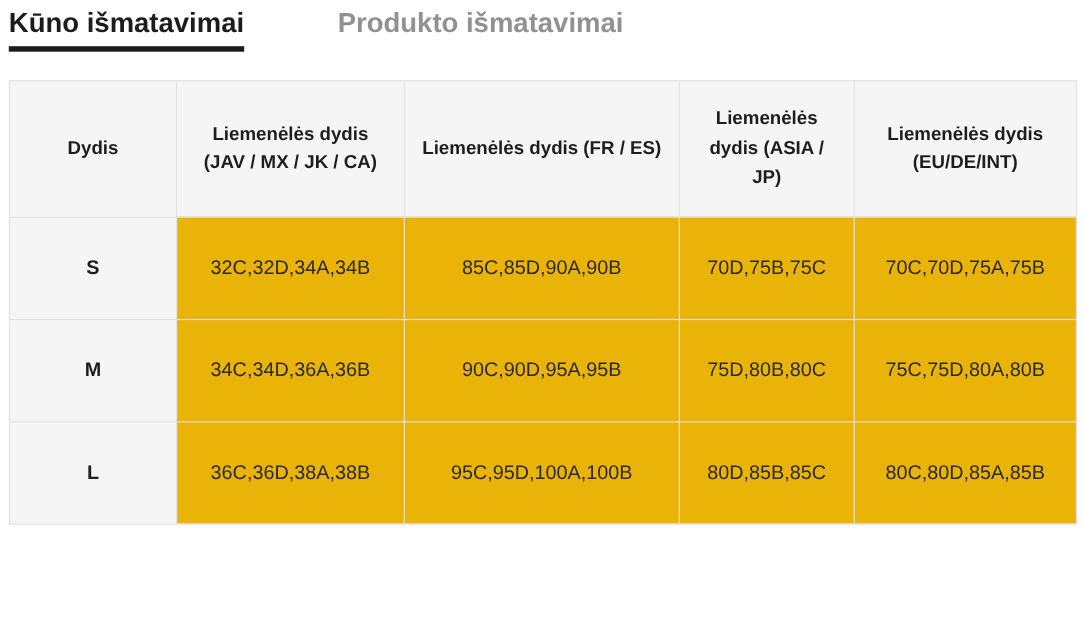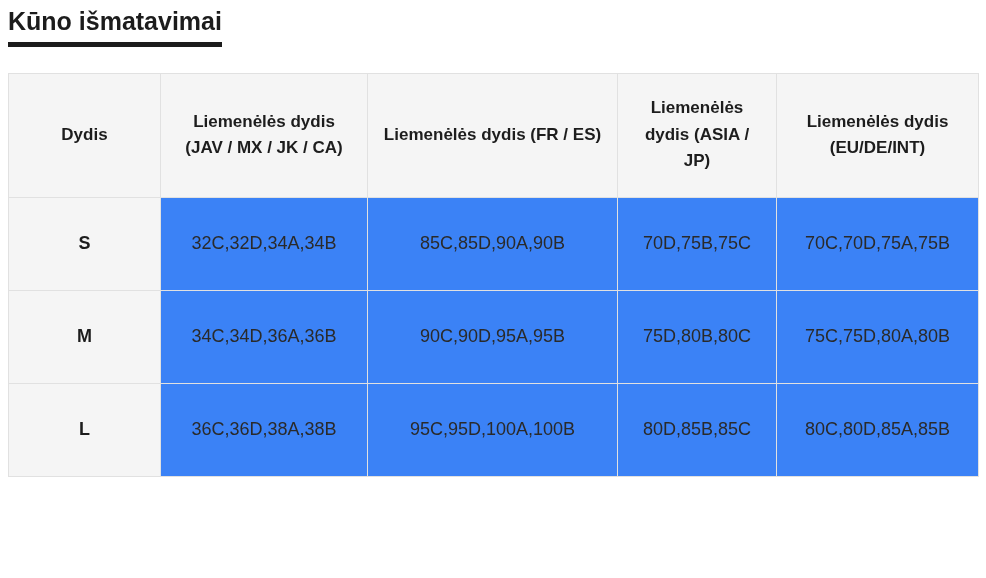--- a/index.html
+++ b/index.html
@@ -50,34 +50,35 @@
     line-height: 1.55;
   }
   .size-table tbody tr { height: 93px; }
   .size-table tbody th {
     background: #f5f5f5;
     color: #1d1d1d;
     font-size: 18px;
     font-weight: bold;
   }
   .size-table tbody td {
-    background: #3b82f6;
+    background: #eab308;
     color: #2a2a2a;
     font-size: 18px;
     font-weight: normal;
     white-space: nowrap;
   }
 </style>
 </head>
 <body>
 
 <div class="page">
 
   <div class="tabs">
     <div class="tab active">Kūno išmatavimai</div>
+    <div class="tab inactive">Produkto išmatavimai</div>
   </div>
 
   <table class="size-table">
     <colgroup>
       <col style="width:152px">
       <col style="width:207px">
       <col style="width:250px">
       <col style="width:159px">
       <col style="width:202px">
     </colgroup>

